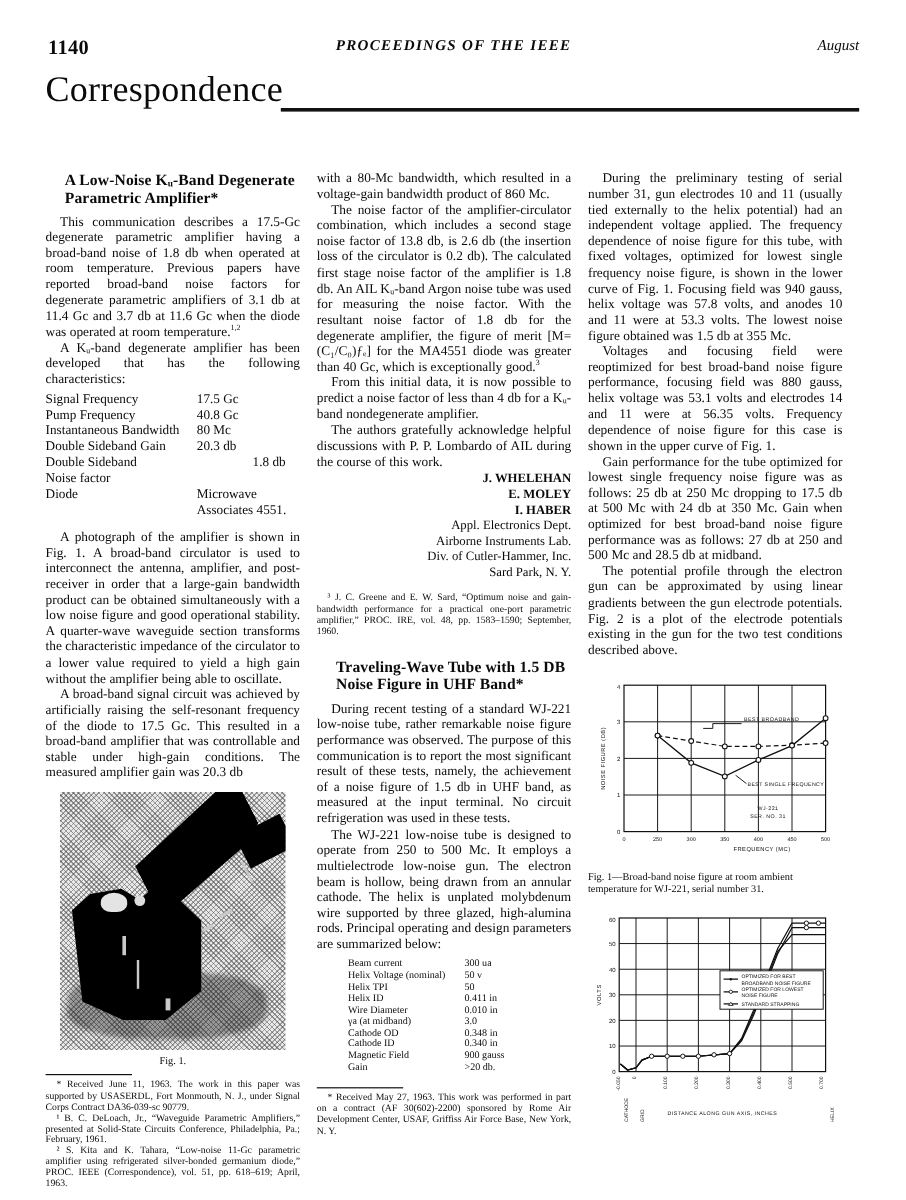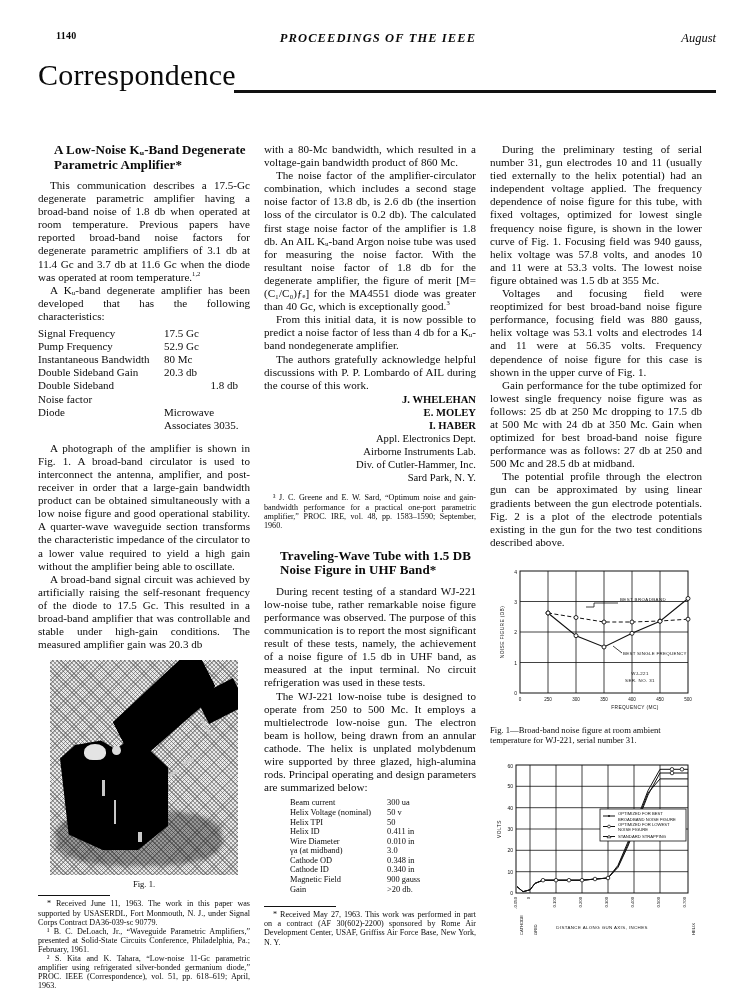--- a/index.html
+++ b/index.html
@@ -6,21 +6,21 @@
   body{
     width:755px;height:1000px;overflow:hidden;
     font-family:"Liberation Serif","DejaVu Serif",serif;
     color:#0a0a0a;
     -webkit-font-smoothing:none;
   }
   .page{position:relative;width:755px;height:1000px;box-sizing:border-box;}
 
   
   .runhead{position:absolute;left:40px;top:30px;width:676px;height:16px;}
-  .runhead .folio{position:absolute;left:16px;top:0;font-size:10px;font-weight:700;letter-spacing:.3px;}
+  .runhead .folio{position:absolute;left:0;top:0;font-size:17px;font-weight:700;letter-spacing:.3px;}
   .runhead .journal{position:absolute;left:0;right:0;top:1px;text-align:center;
     font-style:italic;font-weight:700;font-size:12.5px;letter-spacing:1.1px;}
   .runhead .month{position:absolute;right:0;top:1px;font-style:italic;font-size:12.5px;}
 
   
   .dept{position:absolute;left:38px;top:56px;width:678px;height:46px;}
   .dept .word{font-size:30px;line-height:38px;letter-spacing:.2px;}
   .dept .rule{position:absolute;left:196px;right:0;bottom:9px;height:3px;background:#111;}
 
   
@@ -133,41 +133,41 @@
       <p class="body">A Kᵤ-band degenerate amplifier has been developed that has the following characteristics:</p>
 
       <table class="params">
         <tbody>
           <tr>
               <td class="k">Signal Frequency</td>
               <td class="v">17.5 Gc</td>
             </tr>
           <tr>
               <td class="k">Pump Frequency</td>
-              <td class="v">52.9 Gc</td>
+              <td class="v">40.8 Gc</td>
             </tr>
           <tr>
               <td class="k">Instantaneous Bandwidth</td>
               <td class="v">80 Mc</td>
             </tr>
           <tr>
               <td class="k">Double Sideband Gain</td>
               <td class="v">20.3 db</td>
             </tr>
           <tr>
               <td class="k">Double Sideband</td>
               <td class="v" style="text-align:right;padding-right:12px">1.8 db</td>
             </tr>
           <tr>
               <td class="k">Noise factor</td>
               <td class="v"></td>
             </tr>
           <tr>
               <td class="k">Diode</td>
-              <td class="v" style="white-space:normal;width:86px">Microwave Associates 3035.</td>
+              <td class="v" style="white-space:normal;width:86px">Microwave Associates 4551.</td>
             </tr>
         </tbody>
       </table>
 
       <p class="body" style="margin-top:10px">A photograph of the amplifier is shown in Fig. 1. A broad-band circulator is used to interconnect the antenna, amplifier, and post-receiver in order that a large-gain bandwidth product can be obtained simultaneously with a low noise figure and good operational stability. A quarter-wave waveguide section transforms the characteristic impedance of the circulator to a lower value required to yield a high gain without the amplifier being able to oscillate.</p>
       <p class="body">A broad-band signal circuit was achieved by artificially raising the self-resonant frequency of the diode to 17.5 Gc. This resulted in a broad-band amplifier that was controllable and stable under high-gain conditions. The measured amplifier gain was 20.3 db</p>
 
       <div class="figwrap">
         <div class="photo">
           <div class="grain"></div>

